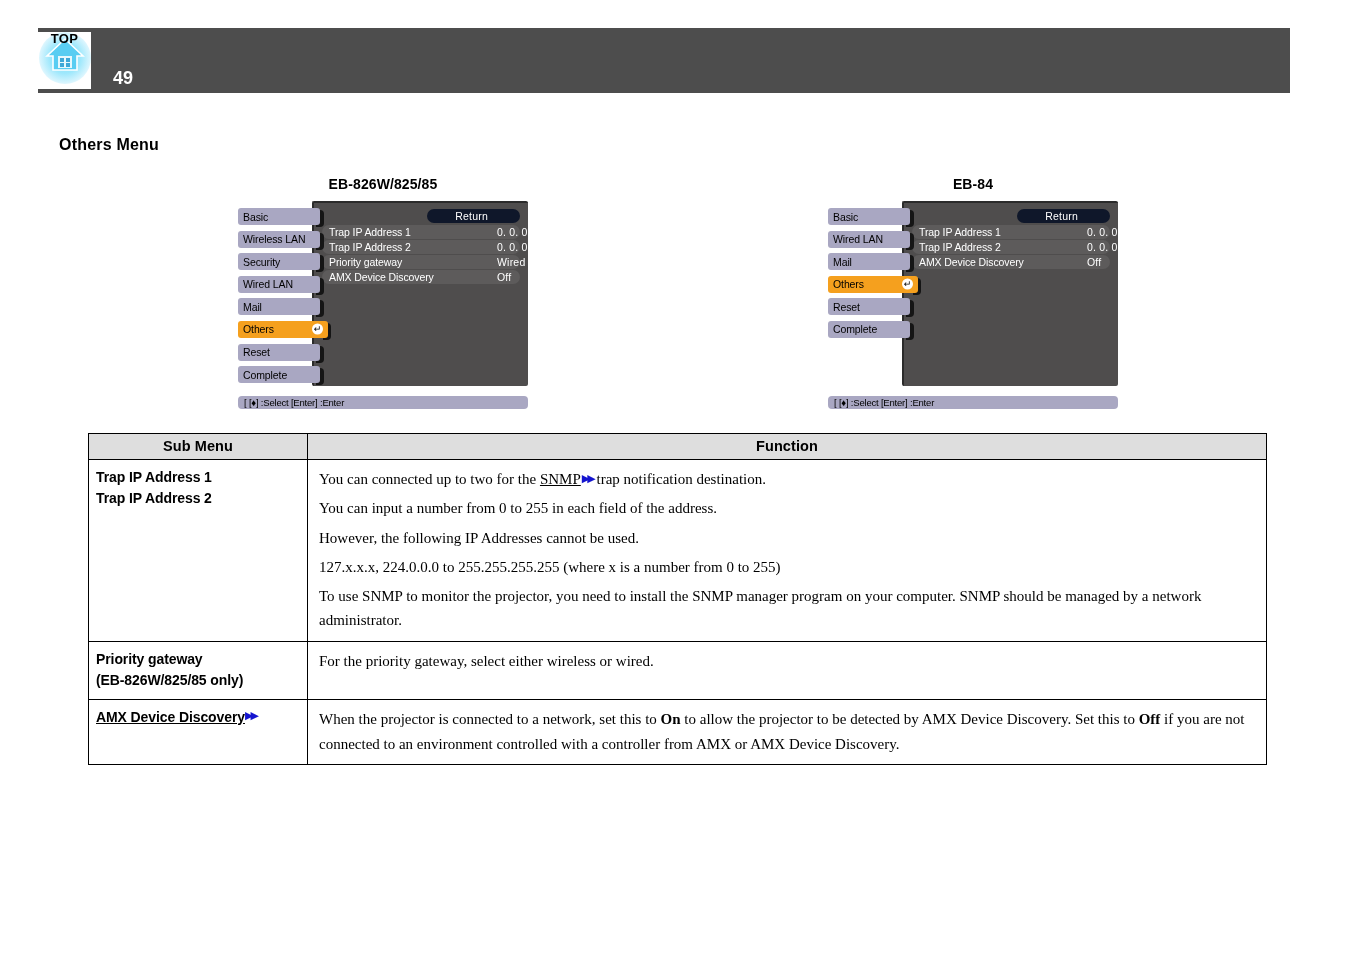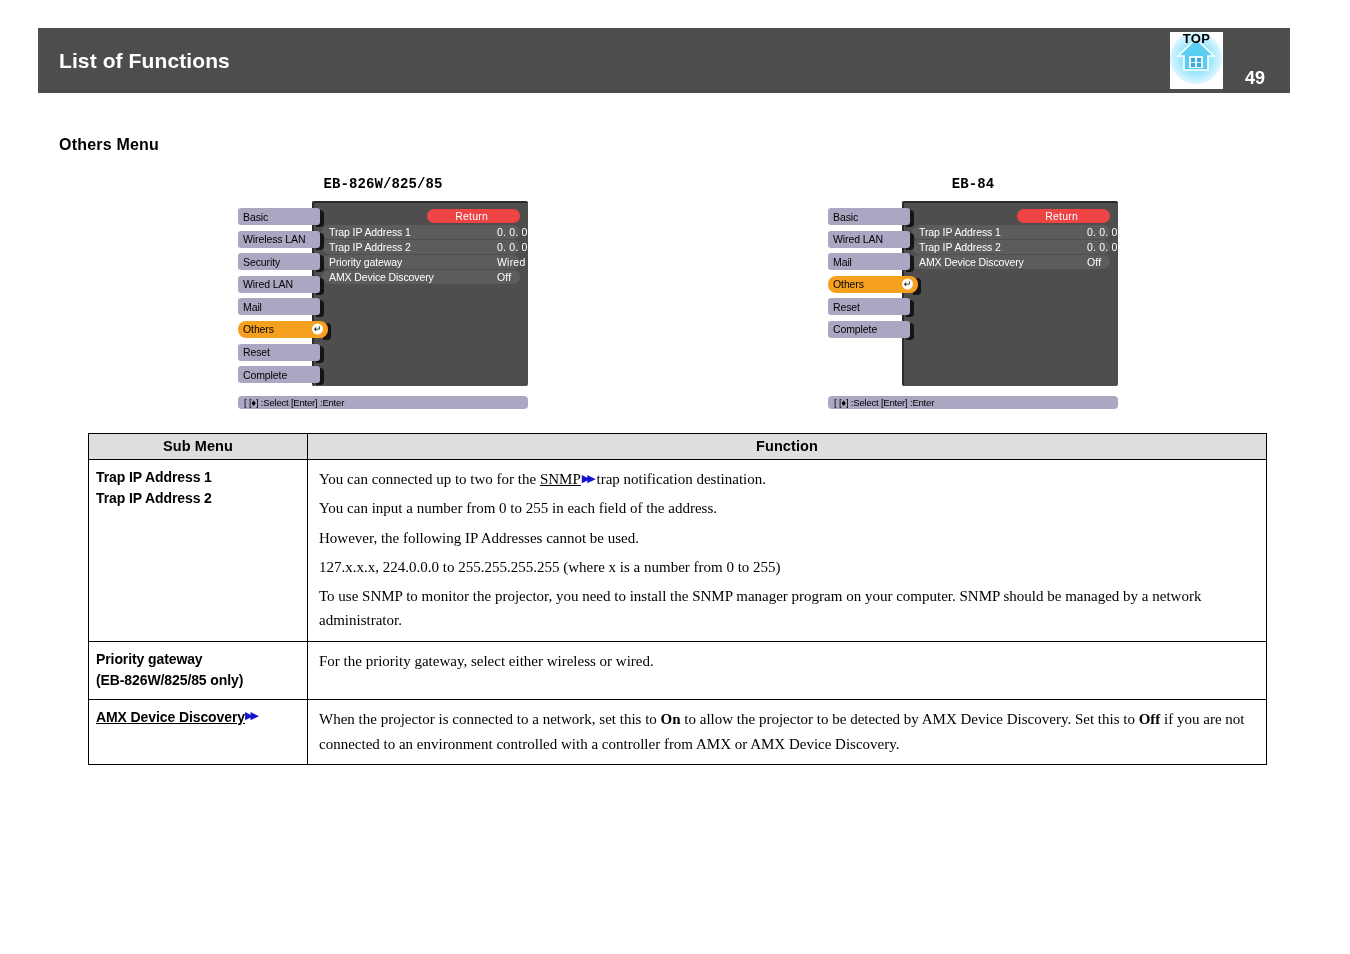--- a/index.html
+++ b/index.html
@@ -93,21 +93,20 @@
   .osd {
     position: absolute;
   }
   .osd-caption {
     text-align: center;
     font-size: 14px;
     font-weight: bold;
     color: #000000;
     margin-bottom: 9px;
     letter-spacing: 0.1px;
-    font-family: Liberation Mono, monospace;
   }
   .osd-body {
     position: relative;
     height: 185px;
   }
   .osd-panel {
     position: absolute;
     left: 74px;
     top: 0;
     right: 0;
@@ -145,21 +144,20 @@
     top: 2px;
     width: 8px;
     height: 17px;
     background: #151515;
     border-radius: 0 4px 4px 0;
     z-index: -1;
   }
   .osd-item.selected {
     background: #f5a01e;
     width: 90px;
-    border-radius: 8px;
   }
   .osd-item.selected::after {
     right: -3px;
   }
   .enter-mark {
     position: absolute;
     right: 5px;
     top: 50%;
     transform: translateY(-50%);
     width: 11px;
@@ -179,21 +177,21 @@
     z-index: 2;
   }
   .osd-return {
     position: relative;
     height: 14px;
     margin-bottom: 2px;
     display: flex;
     justify-content: flex-end;
   }
   .osd-return span {
-    background: #ef4444;
+    background: #0f172a;
     border-radius: 7px;
     color: #ffffff;
     font-size: 10.5px;
     padding: 0 32px 0 28px;
     line-height: 14px;
     letter-spacing: 0.2px;
   }
   .osd-row {
     position: relative;
     height: 14px;
@@ -288,21 +286,20 @@
     vertical-align: 3px;
     display: inline-block;
     font-family: "DejaVu Sans", sans-serif;
   }
   .bold-inline { font-weight: bold; }
 </style>
 </head>
 <body>
 
 <div class="header">
-  <div class="header-title">List of Functions</div>
   <div class="top-icon">
     <div class="glow"></div>
     <svg width="40" height="38" viewBox="0 0 40 38">
       <polygon points="20,2 38,19 32,19 32,33 8,33 8,19 2,19" fill="#59cdf2" stroke="#ffffff" stroke-width="1.6"></polygon>
       <rect x="13" y="19" width="14" height="12" fill="#ffffff" opacity="0.85"></rect>
       <rect x="15" y="21" width="4" height="4" fill="#3fa8d8"></rect>
       <rect x="21" y="21" width="4" height="4" fill="#3fa8d8"></rect>
       <rect x="15" y="26" width="4" height="4" fill="#3fa8d8"></rect>
       <rect x="21" y="26" width="4" height="4" fill="#3fa8d8"></rect>
     </svg>

